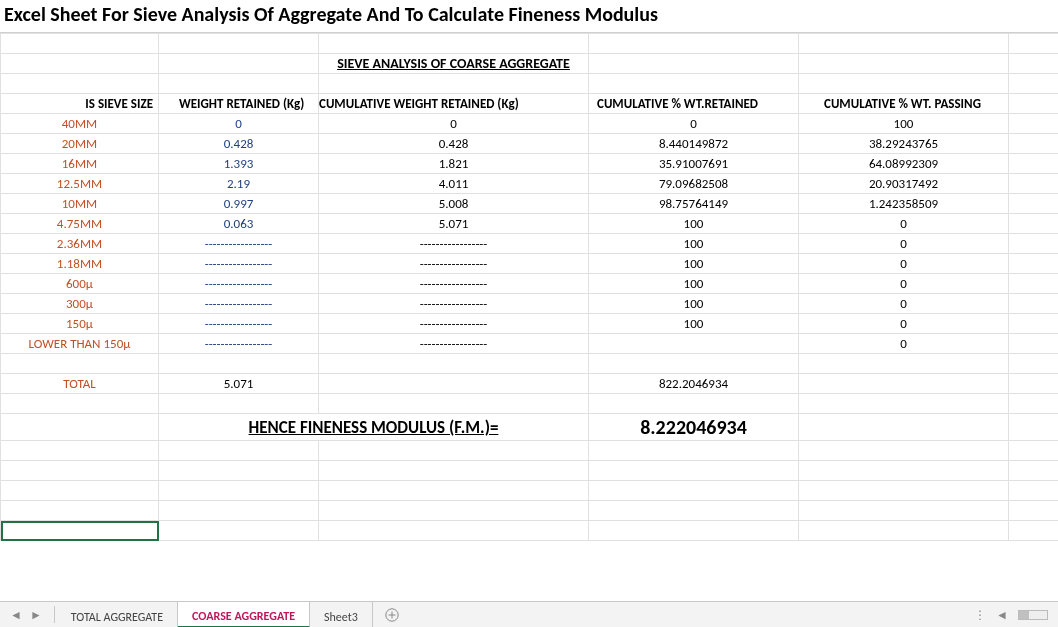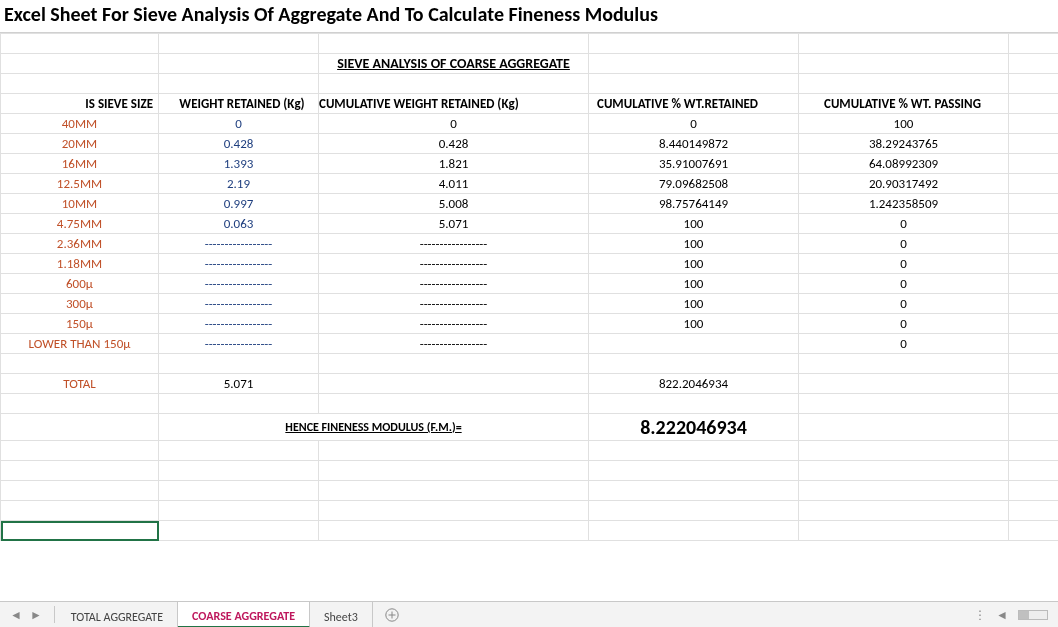--- a/index.html
+++ b/index.html
@@ -45,29 +45,29 @@
     font-weight: bold;
     text-decoration: underline;
     font-size: 14px;
   }
   .colhdr {
     font-weight: bold;
     text-align: left;
     font-size: 13px;
   }
   .colhdr.ch1 { text-align: right; padding-left: 4px; }
-  .colhdr.ch2 { text-align: center; padding-left: 12px; }
+  .colhdr.ch2 { text-align: left; padding-left: 20px; }
   .colhdr.ch3 { text-align: left; padding-left: 0; }
   .colhdr.ch4 { text-align: left; padding-left: 8px; }
   .colhdr.ch5 { text-align: left; padding-left: 25px; }
   .sieve { color: #c05028; }
   .wret  { color: #1f3f7f; }
   .fm-label {
     font-weight: bold;
-    font-size: 12px;
+    font-size: 17px;
     text-decoration: underline;
     text-align: right;
     padding-right: 6px;
   }
   .fm-val {
     font-weight: bold;
     font-size: 20px;
     text-align: left;
     padding-left: 6px;
   }

